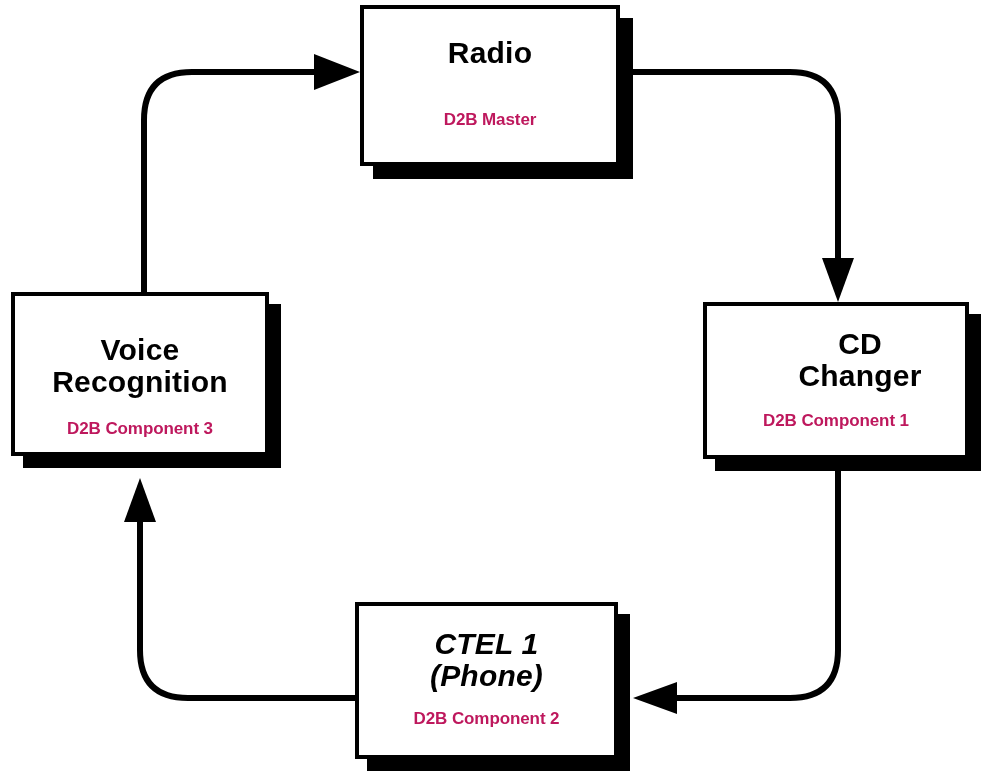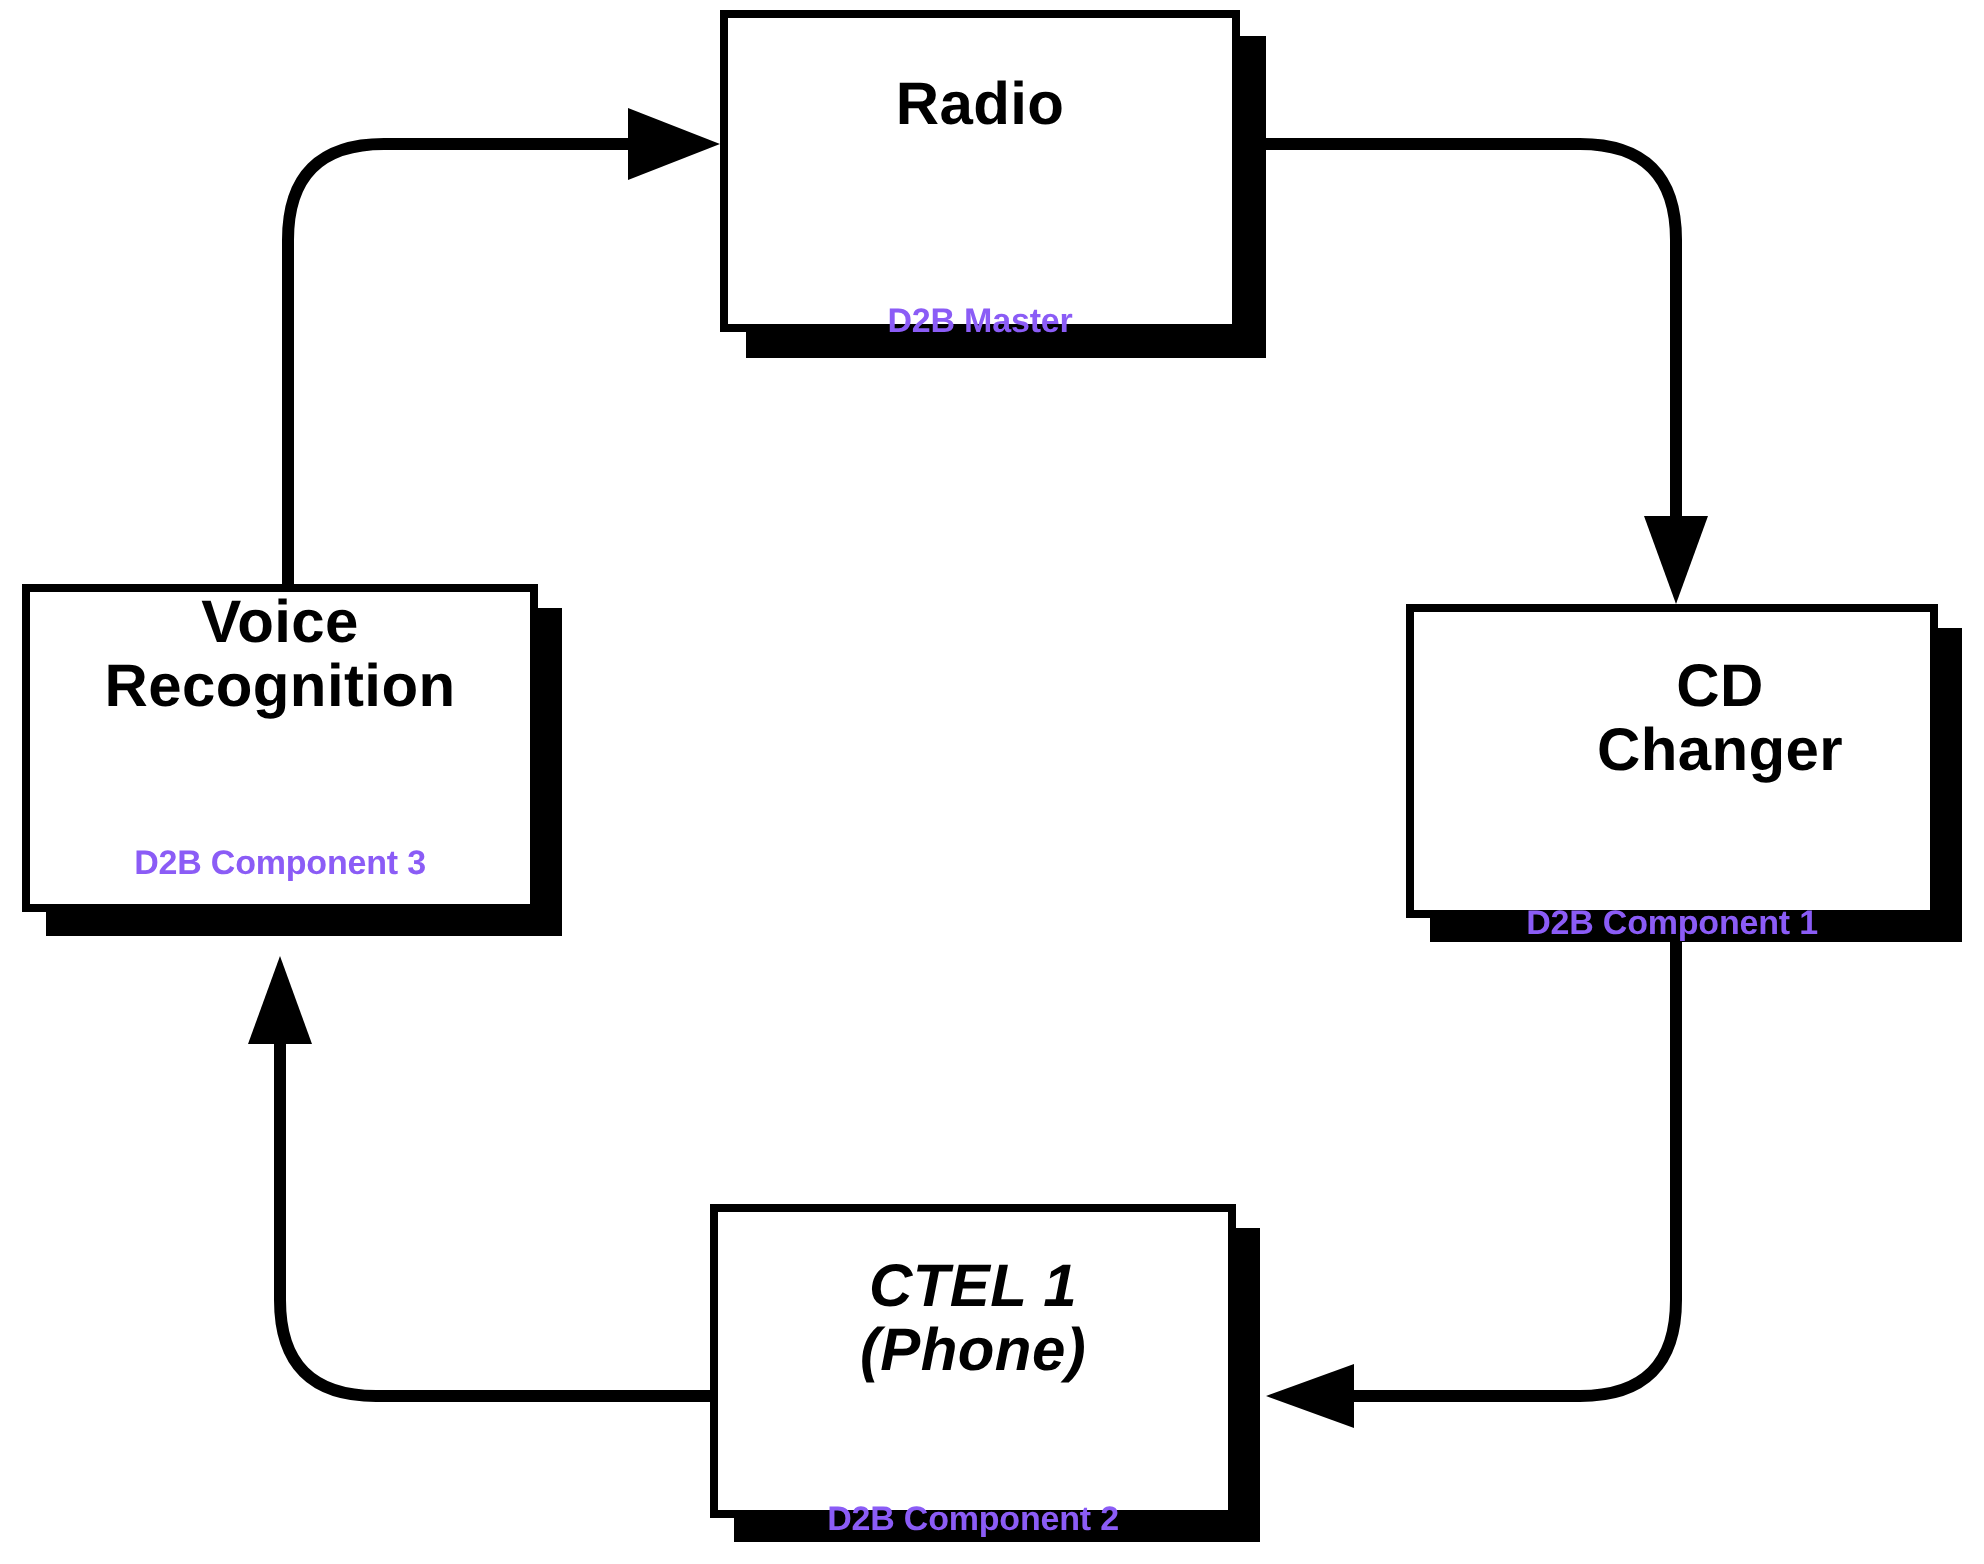--- a/index.html
+++ b/index.html
@@ -31,41 +31,40 @@
   .node {
     position: absolute;
     z-index: 3;
     box-sizing: border-box;
     background: #ffffff;
     border: 4px solid #000000;
     display: flex;
     flex-direction: column;
     align-items: center;
     justify-content: flex-start;
-    gap: 41px;
   }
   .node-shadow {
     position: absolute;
     z-index: 2;
     background: #000000;
   }
   .node-title {
     font-weight: bold;
     font-size: 30px;
     line-height: 1.07;
     color: #000000;
     text-align: center;
     letter-spacing: 0.2px;
     white-space: pre-line;
   }
   .node-sub {
     font-weight: bold;
     font-size: 17px;
     line-height: 1;
-    color: #8b5cf6;
+    color: #be185d;
     text-align: center;
     letter-spacing: -0.1px;
     white-space: nowrap;
   }
 
   
   #node-radio        { left: 360px; top: 5px;   width: 260px; height: 161px; }
   #shadow-radio      { left: 373px; top: 18px;  width: 260px; height: 161px; }
   #node-radio .node-title { margin-top: 28px; }
   #node-radio .node-sub   { margin-top: 42px; }
@@ -75,21 +74,21 @@
   #node-cd .node-title { margin-top: 22px; margin-left: 48px; }
   #node-cd .node-sub   { margin-top: 20px; text-align: center; }
 
   #node-ctel         { left: 355px; top: 602px; width: 263px; height: 157px; }
   #shadow-ctel       { left: 367px; top: 614px; width: 263px; height: 157px; }
   #node-ctel .node-title { margin-top: 22px; font-style: italic; }
   #node-ctel .node-sub   { margin-top: 18px; }
 
   #node-voice        { left: 11px;  top: 292px; width: 258px; height: 164px; }
   #shadow-voice      { left: 23px;  top: 304px; width: 258px; height: 164px; }
-  #node-voice .node-title { }
+  #node-voice .node-title { margin-top: 38px; }
   #node-voice .node-sub   { margin-top: 22px; }
 </style>
 </head>
 <body>
 
 <div id="canvas">
 
   <svg id="connectors" viewBox="0 0 992 782" width="992" height="782" aria-hidden="true">
 
     <g>

